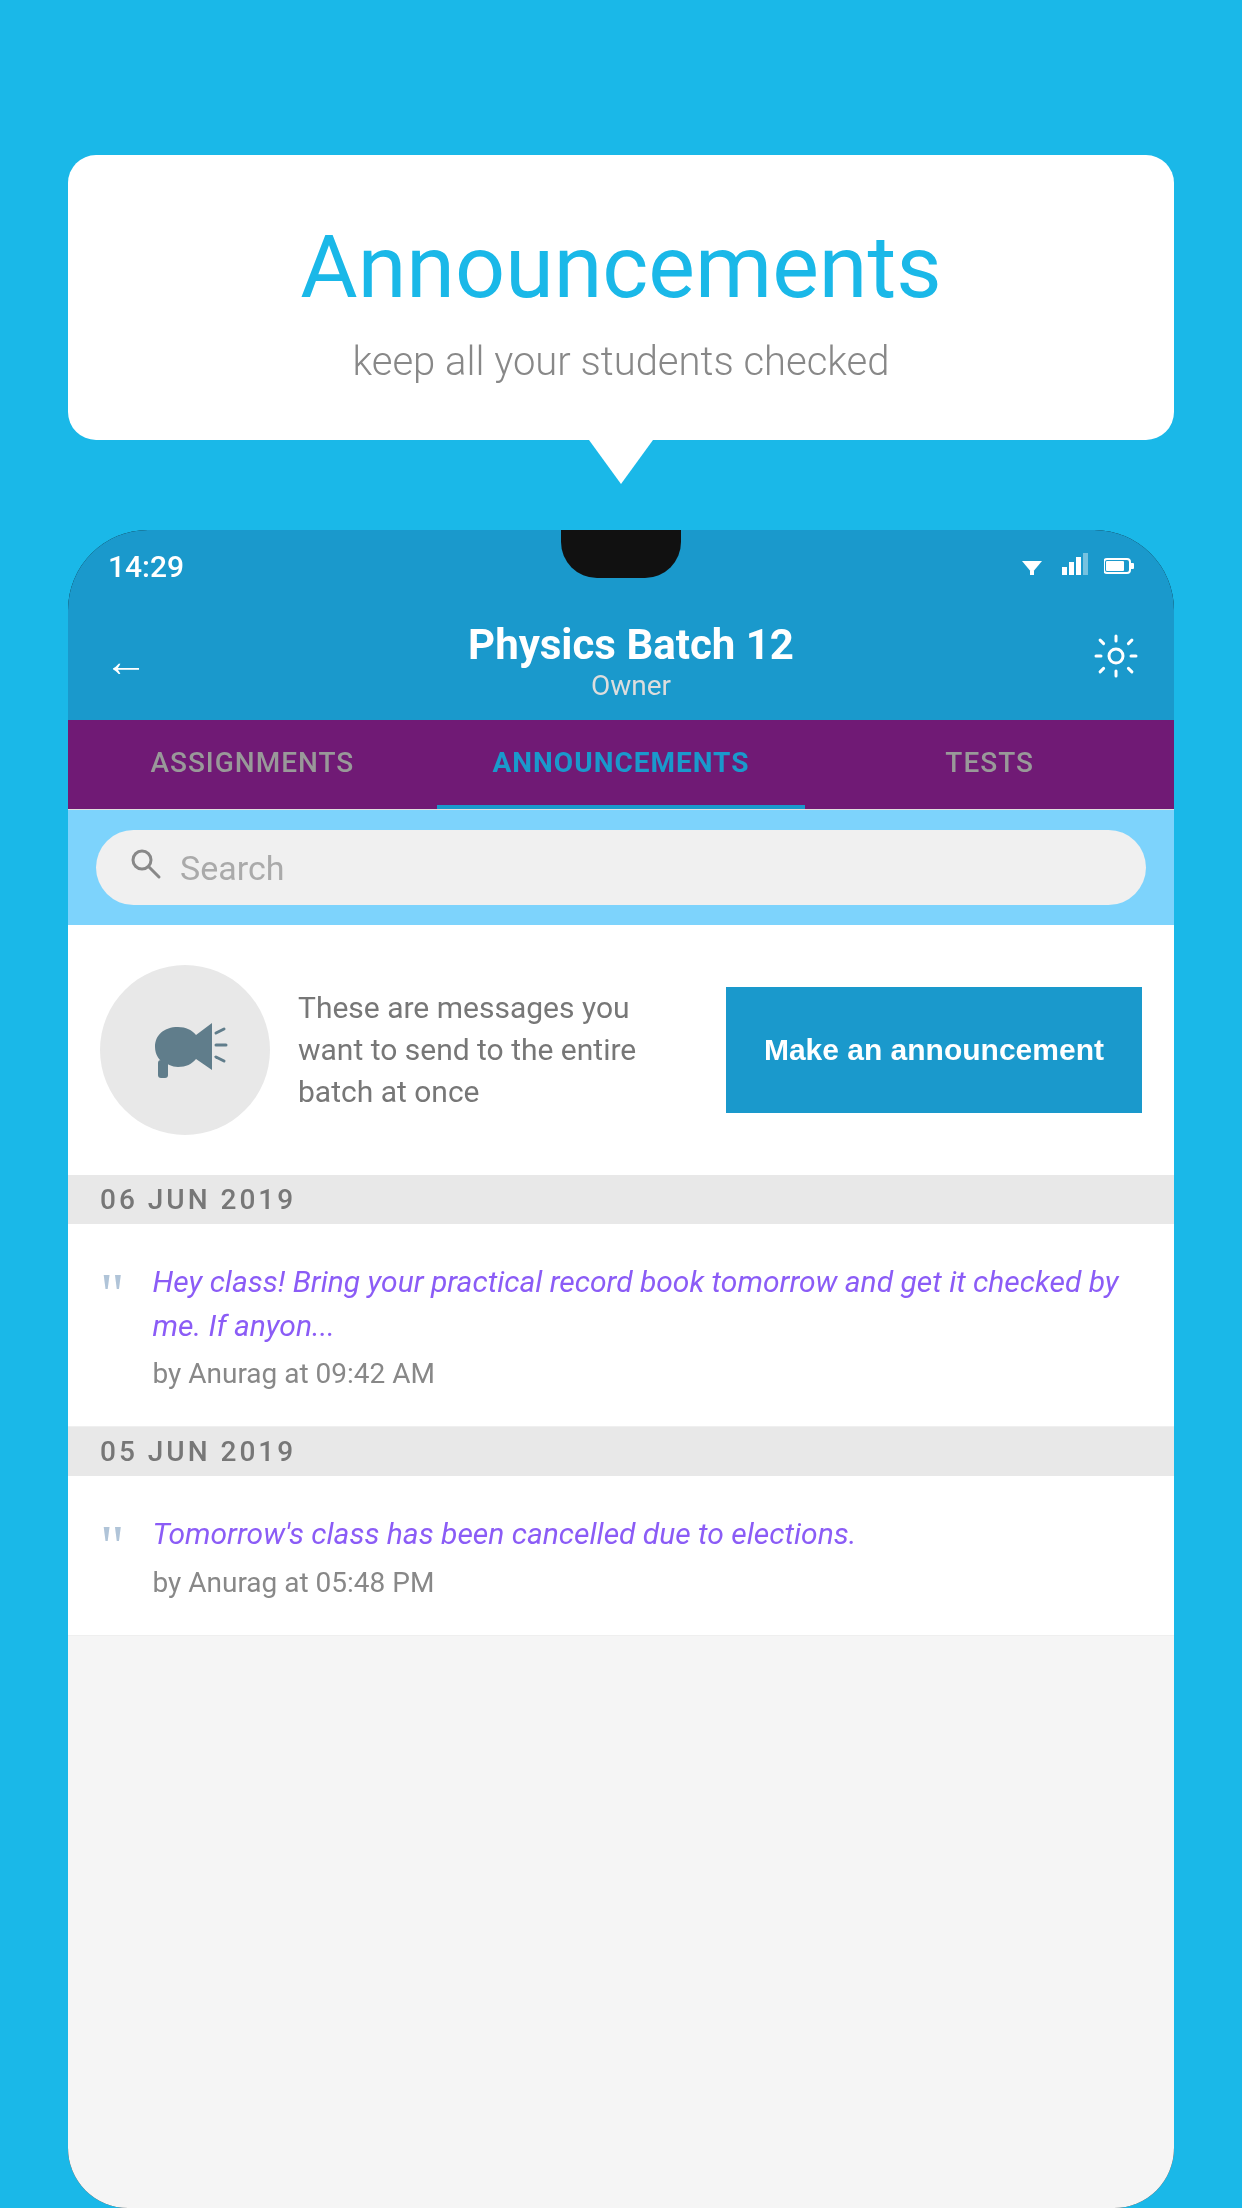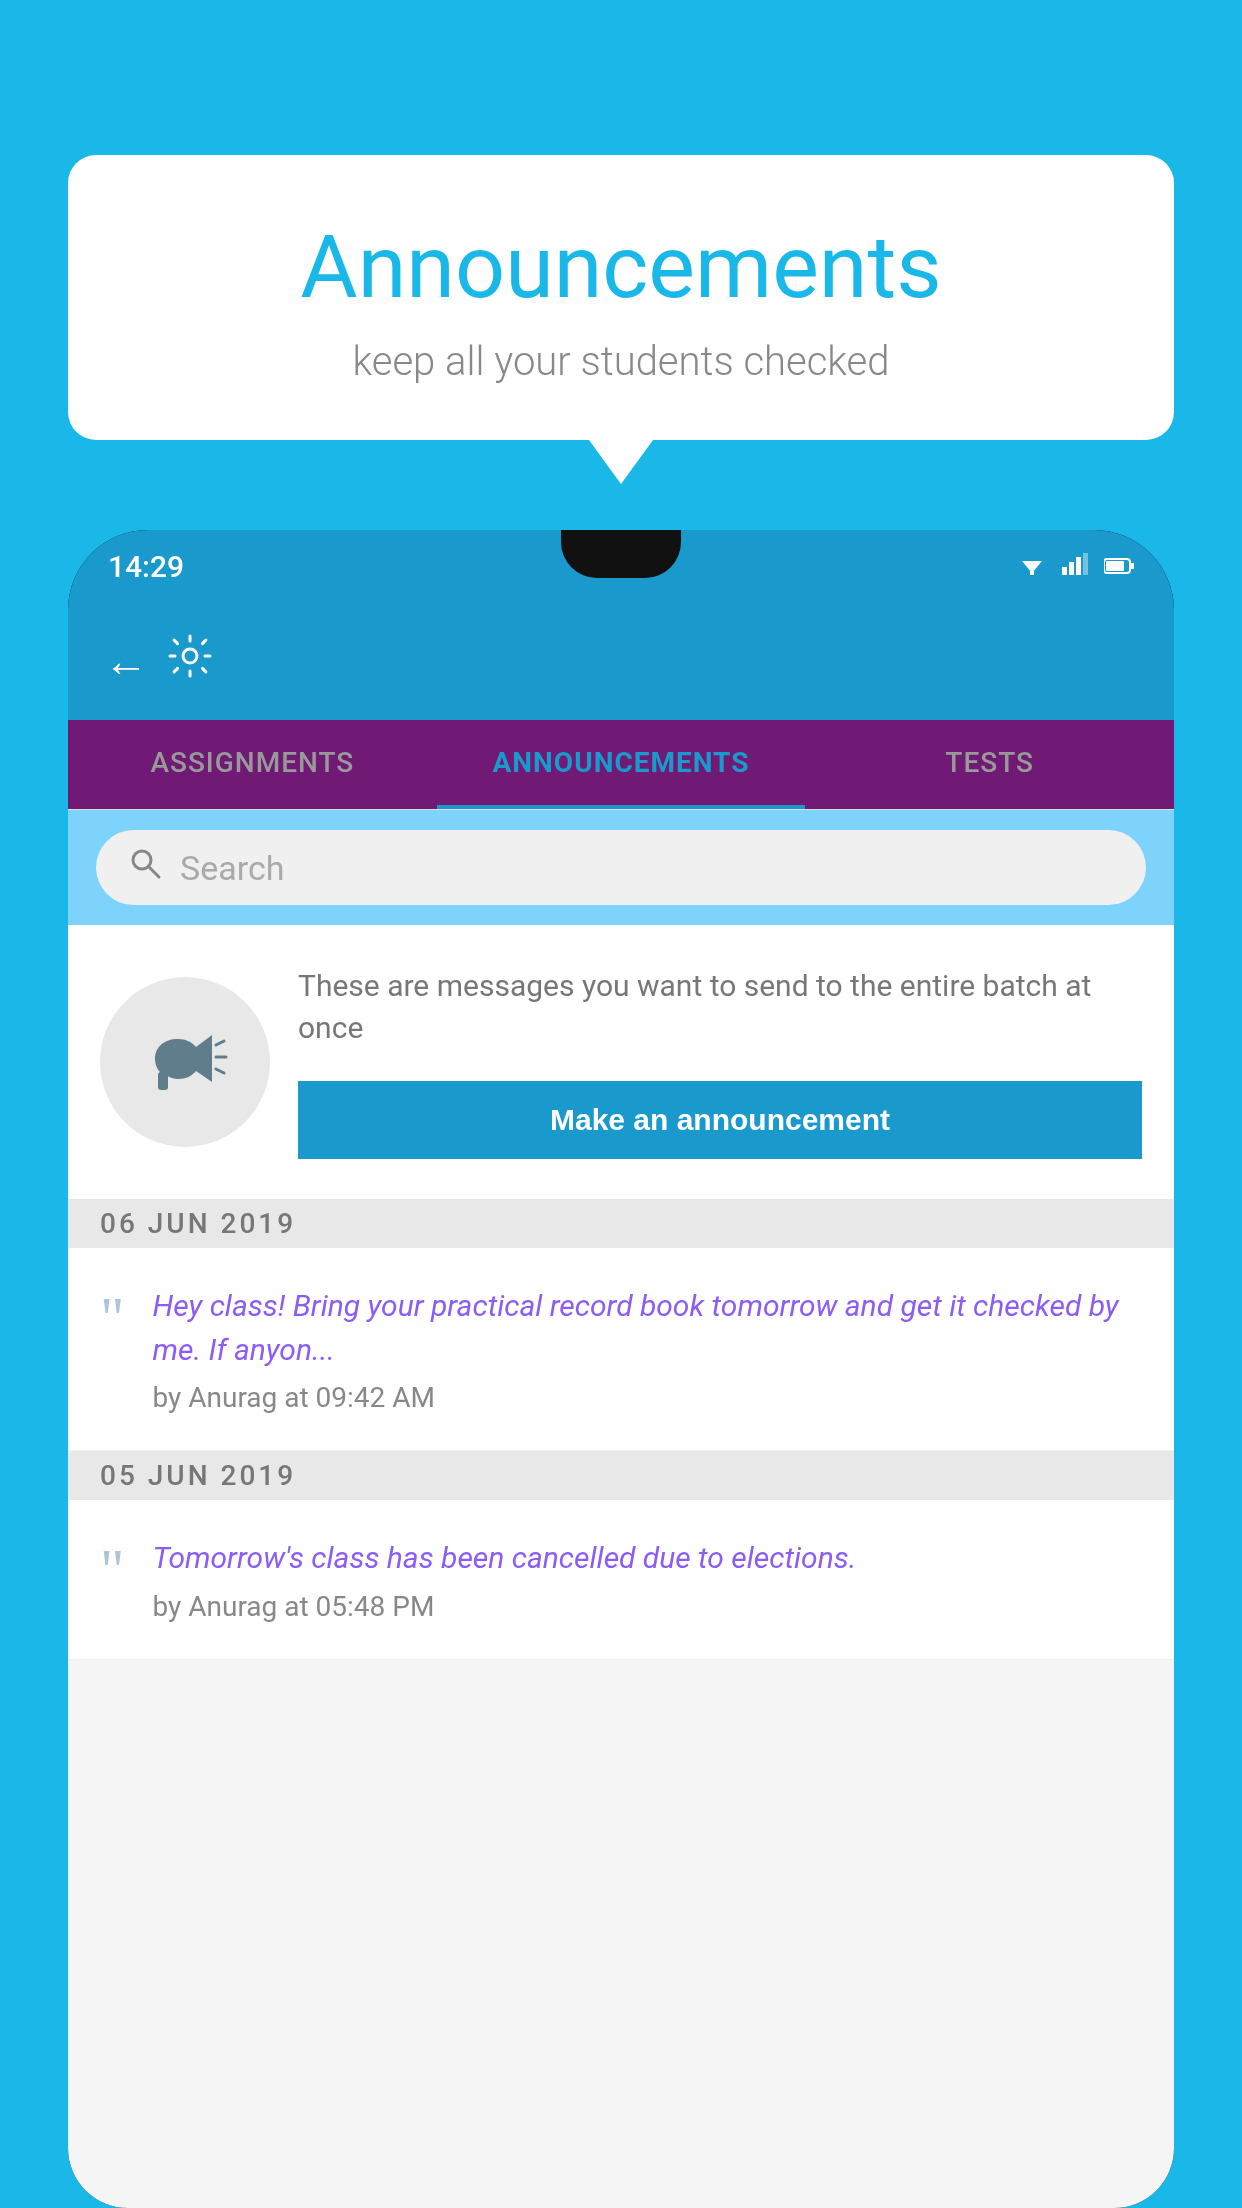--- a/index.html
+++ b/index.html
@@ -214,21 +214,20 @@
       justify-content: center;
       flex-shrink: 0;
     }
     .promo-icon-circle svg {
       width: 90px;
       height: 90px;
     }
     .promo-right {
       flex: 1;
       display: flex;
-      flex-direction: column;
       gap: 32px;
     }
     .promo-description {
       font-size: 30px;
       color: #777;
       line-height: 1.4;
     }
     .make-announcement-btn {
       background: #1a99cc;
       color: #fff;
@@ -322,20 +321,24 @@
             <rect x="0" y="2" width="26" height="14" rx="3" fill="none" stroke="white" stroke-width="2"></rect>
             <rect x="26" y="6" width="4" height="6" rx="1" fill="white"></rect>
             <rect x="2" y="4" width="18" height="10" rx="1" fill="white"></rect>
           </svg>
       </span>
     </div>
   </div>
 
   <div class="app-bar">
     <span class="app-bar-back">←</span>
+    <div class="app-bar-title-group">
+      <div class="app-bar-title">Physics Batch 12</div>
+      <div class="app-bar-subtitle">Owner</div>
+    </div>
     <span class="app-bar-gear">
       <svg width="44" height="44" viewBox="0 0 44 44" fill="none">
         <circle cx="22" cy="22" r="7" stroke="white" stroke-width="3"></circle>
         <path d="M22 2v5M22 37v5M2 22h5M37 22h5M6.1 6.1l3.5 3.5M34.4 34.4l3.5 3.5M37.9 6.1l-3.5 3.5M9.6 34.4l-3.5 3.5" stroke="white" stroke-width="3" stroke-linecap="round"></path>
       </svg>
     </span>
   </div>
 
   <div class="tabs-row">
     <div class="tab-item">

